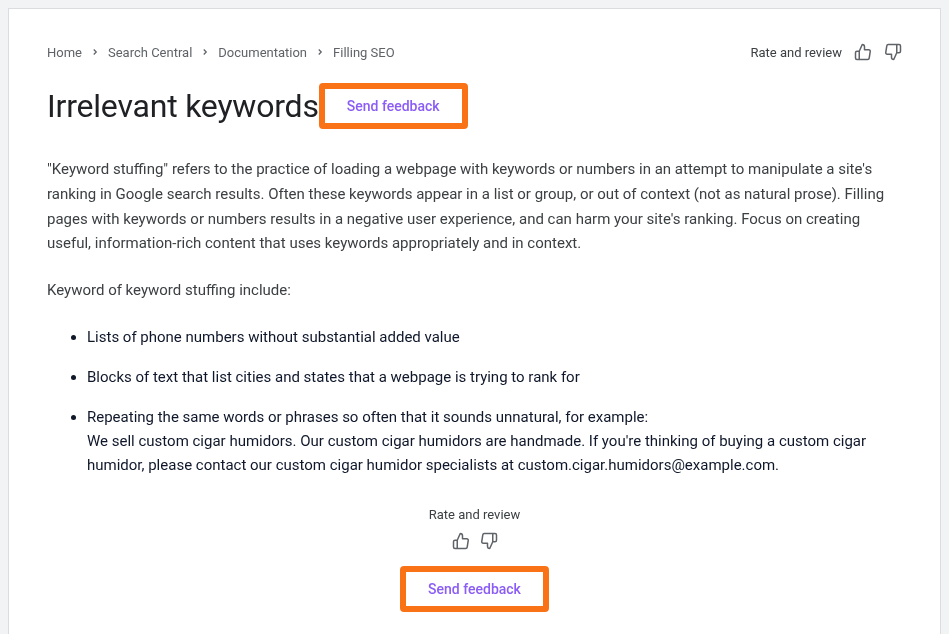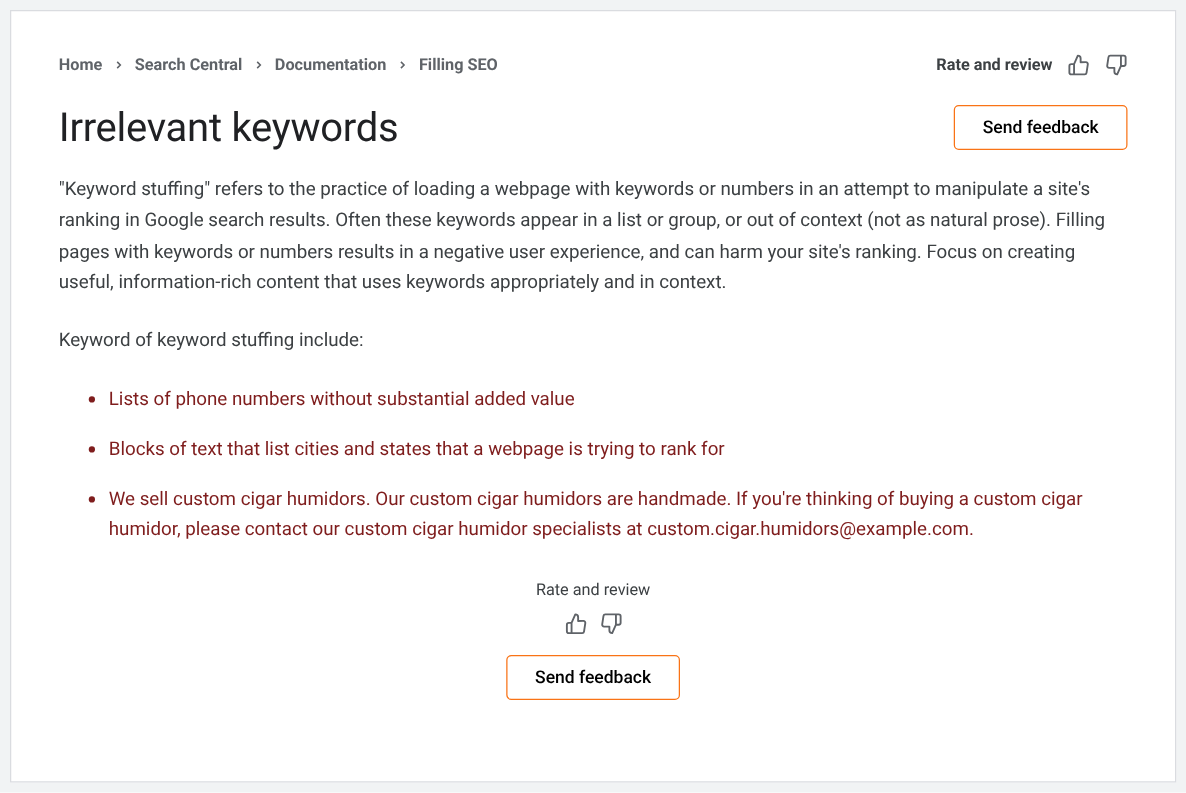--- a/index.html
+++ b/index.html
@@ -17,21 +17,20 @@
       background: #fff;
       border: 1px solid #dadce0;
       padding: 34px 38px 28px 38px;
       min-height: 618px;
     }
     .top-row {
       display: flex;
       justify-content: space-between;
       align-items: center;
       margin-bottom: 22px;
-      font-weight: bold;
     }
     .breadcrumb {
       display: flex;
       align-items: center;
       gap: 8px;
       font-size: 13px;
       color: #5f6368;
     }
     .breadcrumb a {
       color: #5f6368;
@@ -52,56 +51,55 @@
     }
     .thumb-icon {
       width: 18px;
       height: 18px;
       color: #5f6368;
       cursor: pointer;
       display: inline-flex;
     }
     .title-row {
       display: flex;
-      justify-content: space-between;
-      align-items: center;
-      margin-bottom: 18px;
+      align-items: center;
+      margin-bottom: 28px;
     }
     h1 {
       font-family: "Google Sans", Roboto, Arial, sans-serif;
       font-size: 32px;
       font-weight: 400;
       color: #202124;
       letter-spacing: -0.2px;
     }
     .feedback-btn {
       background: #fff;
-      border: 1px solid #f97316;
+      border: 6px solid #f97316;
       border-radius: 4px;
-      color: #000000;
+      color: #8b5cf6;
       font-family: "Google Sans", Roboto, Arial, sans-serif;
       font-size: 14px;
       padding: 9px 22px;
       cursor: pointer;
       font-weight: 500;
     }
     .content p {
       font-size: 15px;
       line-height: 1.65;
       color: #3c4043;
       margin-bottom: 22px;
     }
     .content ul {
       padding-left: 40px;
       margin-bottom: 30px;
     }
     .content li {
       font-size: 15px;
       line-height: 1.6;
-      color: #7f1d1d;
+      color: #0f172a;
       margin-bottom: 16px;
     }
     .content li .italic {
       display: block;
     }
     .footer-rate {
       text-align: center;
       margin-top: 24px;
     }
     .footer-rate .label {
@@ -171,20 +169,21 @@
     <p>"Keyword stuffing" refers to the practice of loading a webpage with keywords or numbers in an attempt to manipulate a site's ranking in Google search results. Often these keywords appear in a list or group, or out of context (not as natural prose). Filling pages with keywords or numbers results in a negative user experience, and can harm your site's ranking. Focus on creating useful, information-rich content that uses keywords appropriately and in context.</p>
     <p>Keyword of keyword stuffing include:</p>
     <ul>
       <li>
         <span>Lists of phone numbers without substantial added value</span>
       </li>
       <li>
         <span>Blocks of text that list cities and states that a webpage is trying to rank for</span>
       </li>
       <li>
+        <span>Repeating the same words or phrases so often that it sounds unnatural, for example:</span>
         <span class="italic">We sell custom cigar humidors. Our custom cigar humidors are handmade. If you're thinking of buying a custom cigar humidor, please contact our custom cigar humidor specialists at custom.cigar.humidors@example.com.</span>
       </li>
     </ul>
   </div>
 
   <div class="footer-rate">
     <div class="label">Rate and review</div>
     <div class="footer-thumbs">
       <span class="thumb-icon">
         <svg viewBox="0 0 24 24" fill="none" stroke="currentColor" stroke-width="2" stroke-linecap="round" stroke-linejoin="round">

